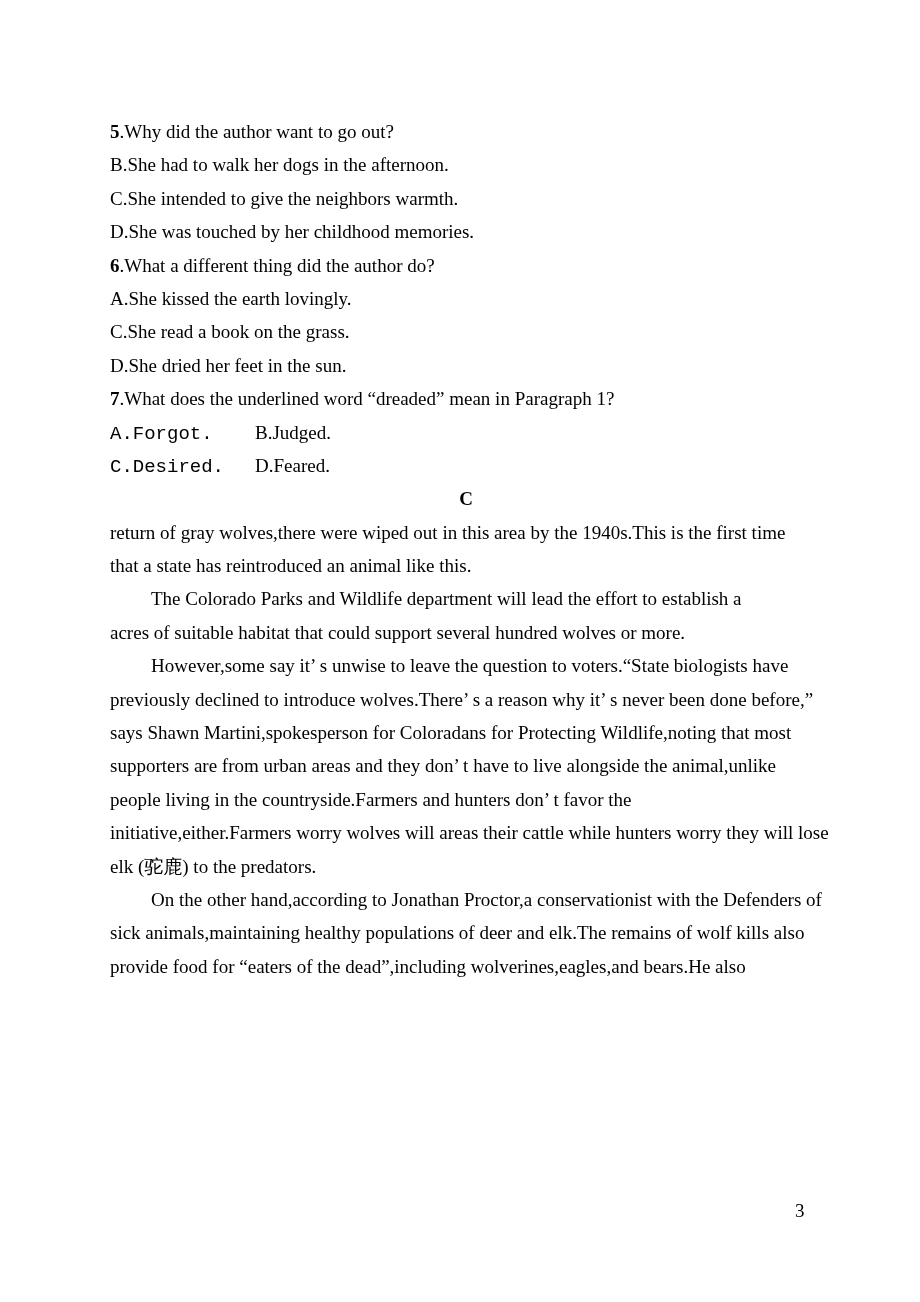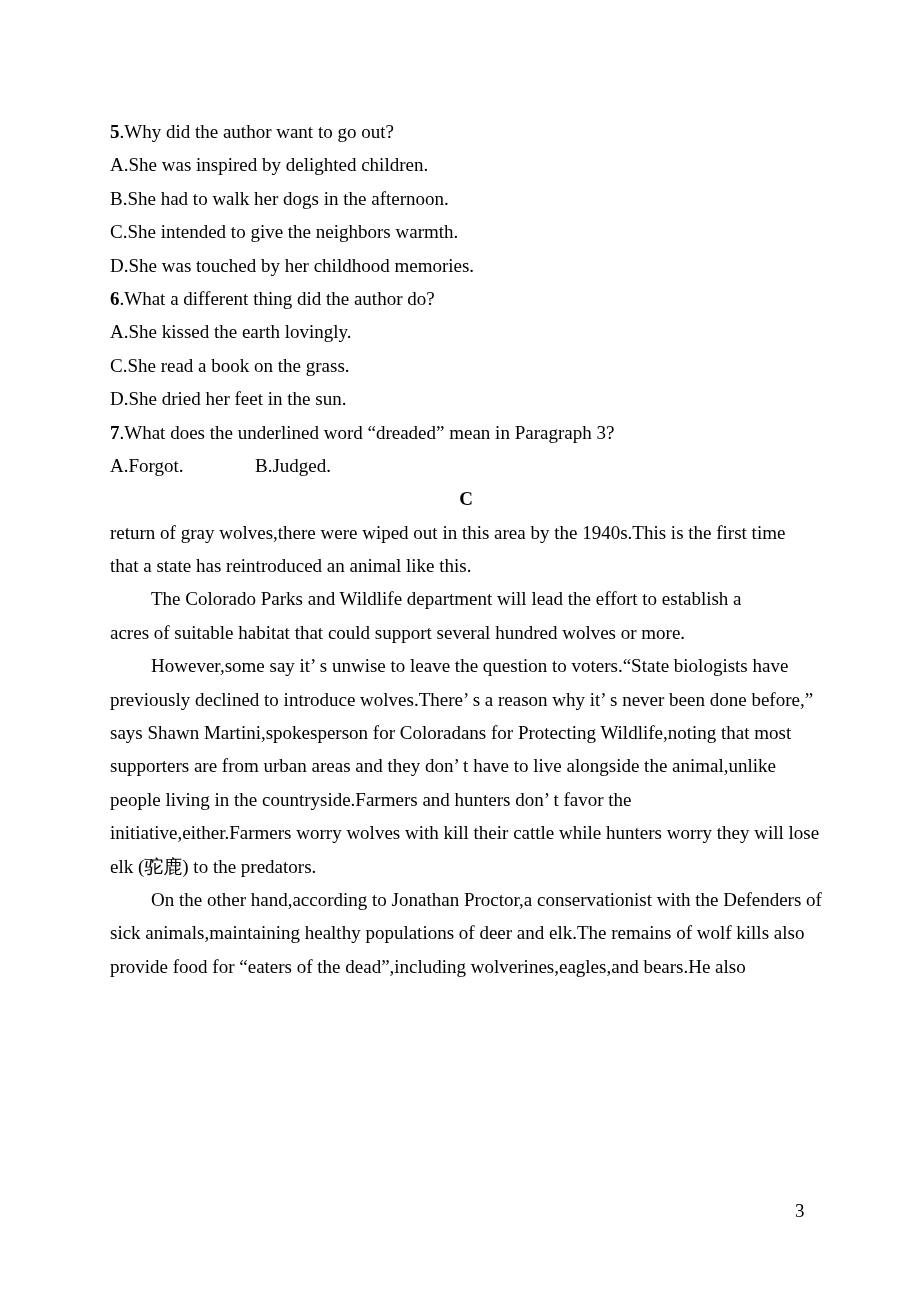--- a/index.html
+++ b/index.html
@@ -26,20 +26,21 @@
   .line {
     height: 33.4px;
     white-space: nowrap;
   }
   .qnum {
     font-weight: bold;
   }
   .opt-col1 {
     display: inline-block;
     width: 145px;
+    font-family: Liberation Mono, monospace;
   }
   .section-heading {
     text-align: center;
     font-weight: bold;
     white-space: normal;
   }
   .indent {
     text-indent: 41px;
   }
   .page-number {
@@ -49,47 +50,47 @@
     font-size: 19px;
     line-height: 28px;
   }
 </style>
 </head>
 <body>
 
 <div class="content">
 
   <div class="line"><span class="qnum">5</span><span>.Why did the author want to go out?</span></div>
-  <div class="line">A.She was inspired by delighted children.</div>
   <div class="line">B.She had to walk her dogs in the afternoon.</div>
   <div class="line">C.She intended to give the neighbors warmth.</div>
   <div class="line">D.She was touched by her childhood memories.</div>
 
   <div class="line"><span class="qnum">6</span><span>.What a different thing did the author do?</span></div>
   <div class="line">A.She kissed the earth lovingly.</div>
   <div class="line">C.She read a book on the grass.</div>
   <div class="line">D.She dried her feet in the sun.</div>
 
-  <div class="line"><span class="qnum">7</span><span>.What does the underlined word “dreaded” mean in Paragraph 3?</span></div>
+  <div class="line"><span class="qnum">7</span><span>.What does the underlined word “dreaded” mean in Paragraph 1?</span></div>
   <div class="line"><span class="opt-col1">A.Forgot.</span><span>B.Judged.</span></div>
+  <div class="line"><span class="opt-col1">C.Desired.</span><span>D.Feared.</span></div>
 
   <div class="line section-heading">C</div>
 
   <div class="line">return of gray wolves,there were wiped out in this area by the 1940s.This is the first time</div>
   <div class="line">that a state has reintroduced an animal like this.</div>
 
   <div class="line indent">The Colorado Parks and Wildlife department will lead the effort to establish a</div>
   <div class="line">acres of suitable habitat that could support several hundred wolves or more.</div>
 
   <div class="line indent">However,some say it’ s unwise to leave the question to voters.“State biologists have</div>
   <div class="line">previously declined to introduce wolves.There’ s a reason why it’ s never been done before,”</div>
   <div class="line">says Shawn Martini,spokesperson for Coloradans for Protecting Wildlife,noting that most</div>
   <div class="line">supporters are from urban areas and they don’ t have to live alongside the animal,unlike</div>
   <div class="line">people living in the countryside.Farmers and hunters don’ t favor the</div>
-  <div class="line">initiative,either.Farmers worry wolves with kill their cattle while hunters worry they will lose</div>
+  <div class="line">initiative,either.Farmers worry wolves will areas their cattle while hunters worry they will lose</div>
   <div class="line">elk (驼鹿) to the predators.</div>
 
   <div class="line indent">On the other hand,according to Jonathan Proctor,a conservationist with the Defenders of</div>
   <div class="line">sick animals,maintaining healthy populations of deer and elk.The remains of wolf kills also</div>
   <div class="line">provide food for “eaters of the dead”,including wolverines,eagles,and bears.He also</div>
 
 </div>
 
 <div class="page-number">3</div>
 

